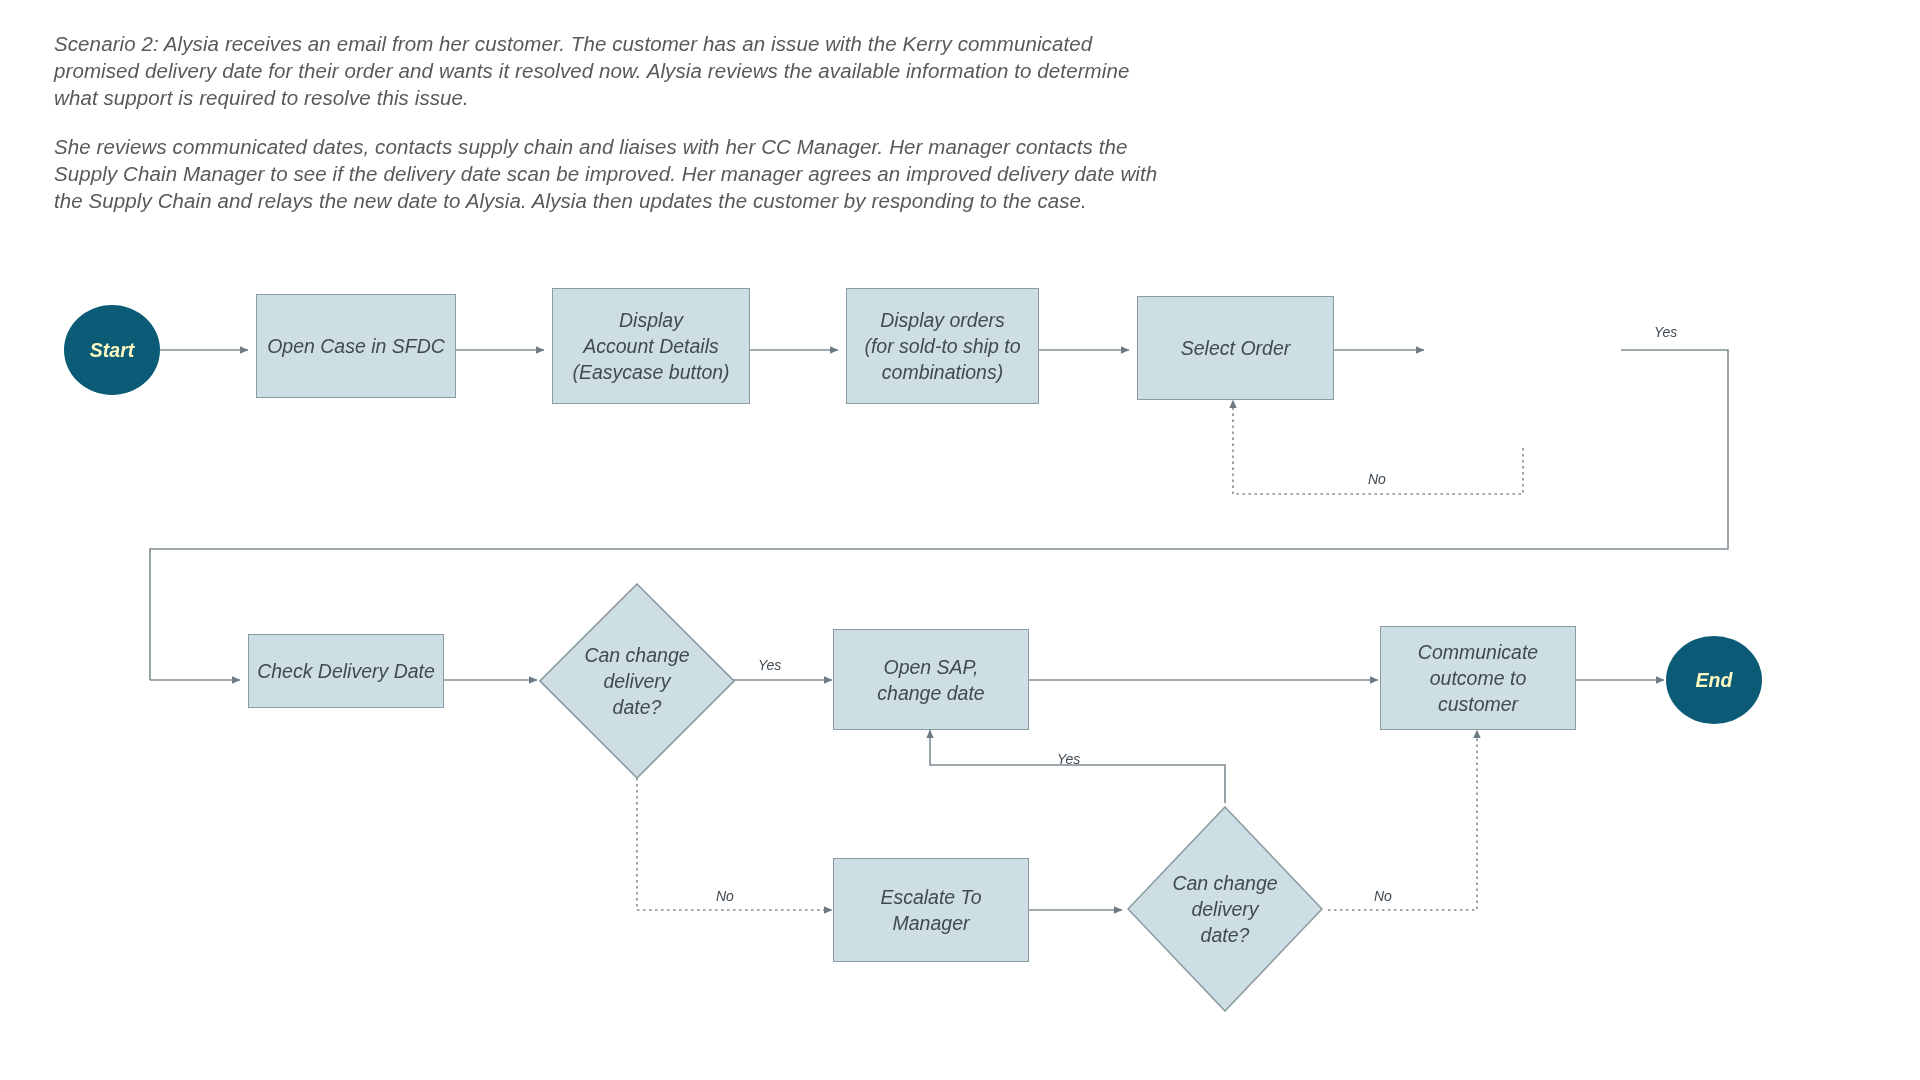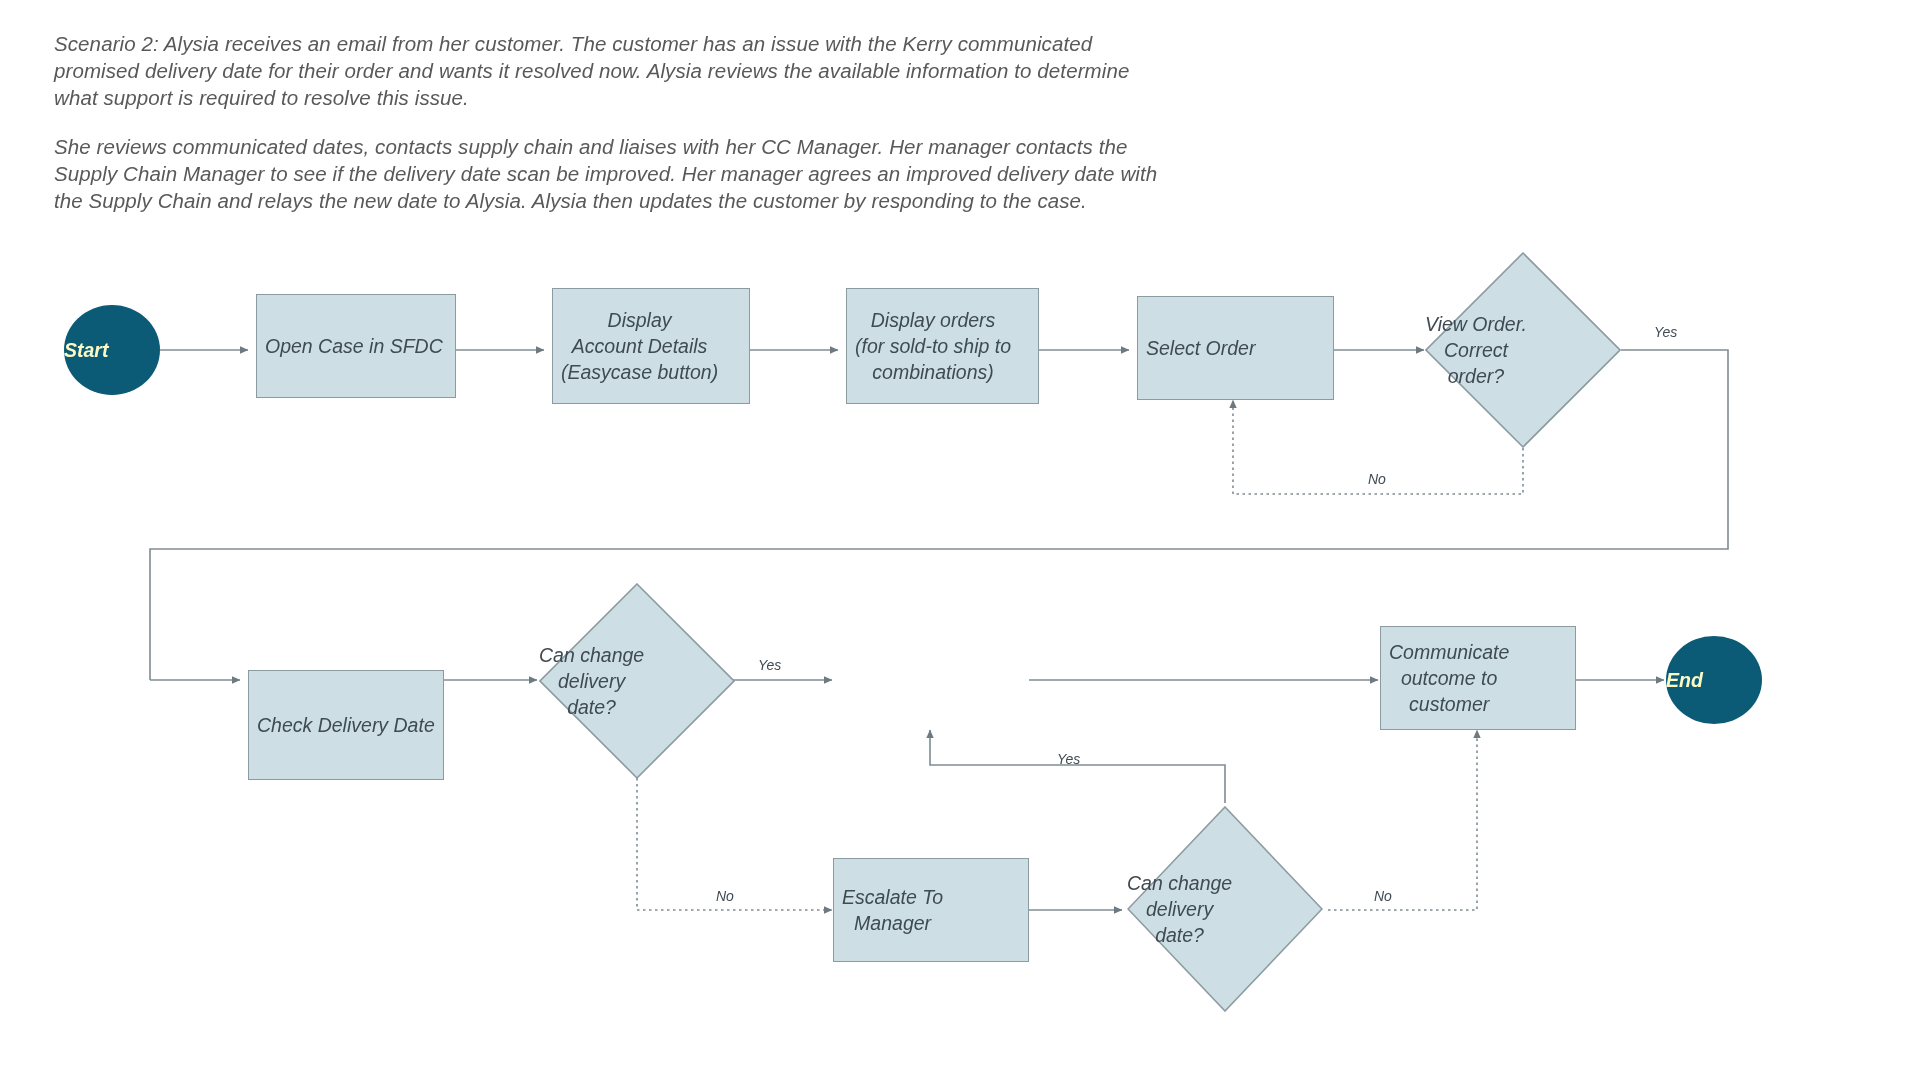--- a/index.html
+++ b/index.html
@@ -46,21 +46,21 @@
     height: 1080px;
     pointer-events: none;
   }
 
   
   .node {
     position: absolute;
     box-sizing: border-box;
     display: flex;
     align-items: center;
-    justify-content: flex-start;
+    justify-content: center;
     text-align: center;
     color: #3f4a52;
     font-size: 19.5px;
     line-height: 26px;
   }
   .proc {
     background: #cddfe5;
     border: 1.4px solid #8c9ba1;
   }
   .proc .lbl { padding: 0 8px; }
@@ -160,38 +160,35 @@
   </div>
 
   <div class="node proc" style="left:846px; top:288px; width:193px; height:116px;">
     <span class="lbl">Display orders<br>(for sold-to ship to<br>combinations)</span>
   </div>
 
   <div class="node proc" style="left:1137px; top:296px; width:197px; height:104px;">
     <span class="lbl">Select Order</span>
   </div>
 
-  <div class="node decision" style="left:1425px; top:252px; width:196px; height:196px;">
-    <svg class="dia" viewBox="0 0 196 196" preserveAspectRatio="none">
-      <polygon points="98,1 195,98 98,195 1,98" fill="#cddfe5" stroke="#8c9ba1" stroke-width="1.6"></polygon>
-    </svg>
-    <span class="lbl">View Order.<br>Correct<br>order?</span>
-  </div>
-
-  <div class="node proc" style="left:248px; top:634px; width:196px; height:110px;margin-top:36px;">
+
+  <div class="node proc" style="left:248px; top:634px; width:196px; height:74px;">
     <span class="lbl">Check Delivery Date</span>
   </div>
 
   <div class="node decision" style="left:539px; top:583px; width:196px; height:196px;">
     <svg class="dia" viewBox="0 0 196 196" preserveAspectRatio="none">
       <polygon points="98,1 195,98 98,195 1,98" fill="#cddfe5" stroke="#8c9ba1" stroke-width="1.6"></polygon>
     </svg>
     <span class="lbl">Can change<br>delivery<br>date?</span>
   </div>
 
+  <div class="node proc" style="left:833px; top:629px; width:196px; height:101px;">
+    <span class="lbl">Open SAP,<br>change date</span>
+  </div>
 
   <div class="node proc" style="left:1380px; top:626px; width:196px; height:104px;">
     <span class="lbl">Communicate<br>outcome to<br>customer</span>
   </div>
 
   <div class="node terminal" style="left:1666px; top:636px; width:96px; height:88px;">
     <span class="lbl">End</span>
   </div>
 
   <div class="node proc" style="left:833px; top:858px; width:196px; height:104px;">

